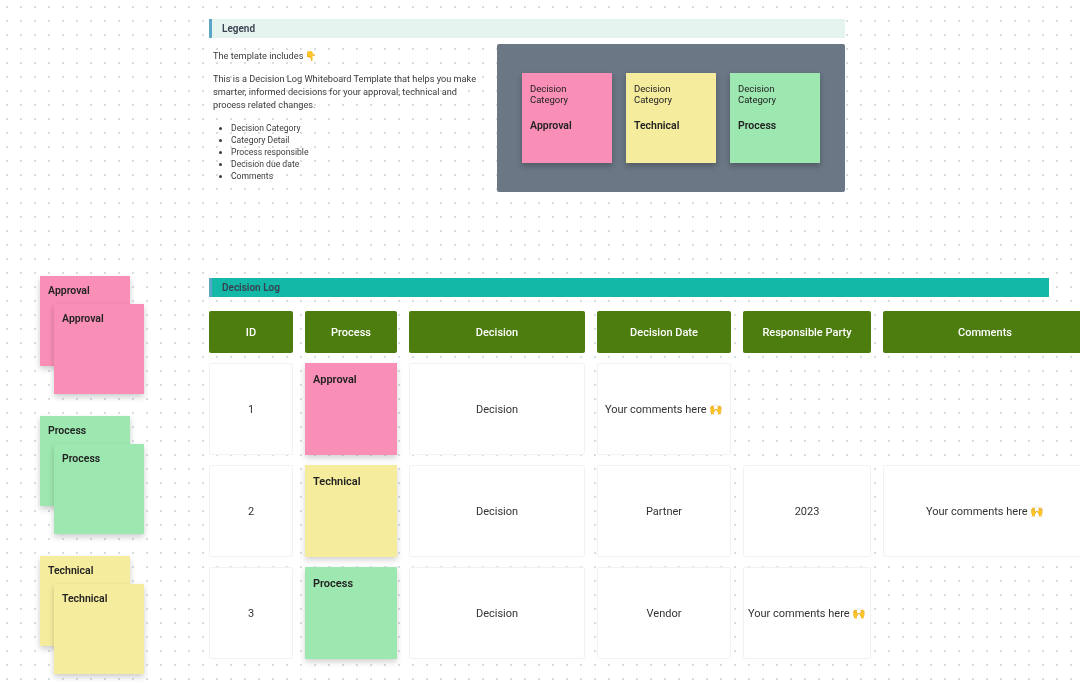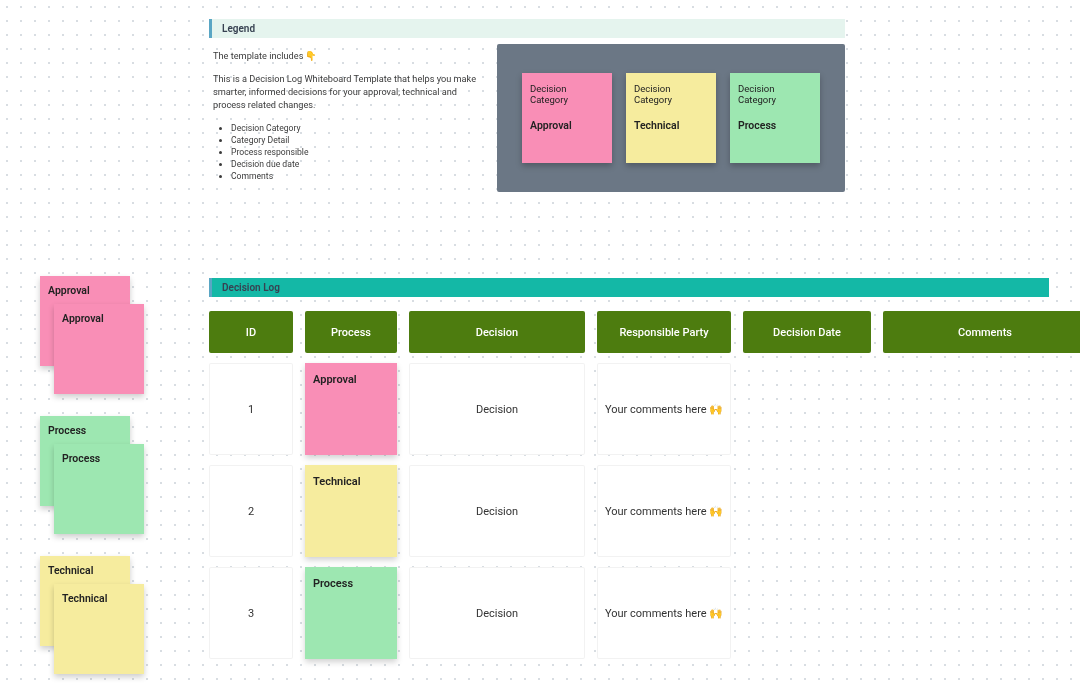--- a/index.html
+++ b/index.html
@@ -176,45 +176,48 @@
   <div class="note yellow" style="left:14px; top:28px;">Technical</div>
 </div>
 
 <div class="log-wrap">
   <div class="panel-header log-header">Decision Log</div>
   <div class="log-table">
     <div class="log-row">
       <div class="head-cell">ID</div>
       <div class="head-cell">Process</div>
       <div class="head-cell">Decision</div>
+      <div class="head-cell">Decision Date</div>
       <div class="head-cell">Responsible Party</div>
-      <div class="head-cell">Decision Date</div>
       <div class="head-cell">Comments</div>
     </div>
 
     <div class="log-row body-row">
       <div class="body-cell">1</div>
       <div class="body-cell cat-cell">
           <div class="cat-note pink">Approval</div>
         </div>
       <div class="body-cell">Decision</div>
       <div class="body-cell">Your comments here 🙌</div>
     </div>
 
     <div class="log-row body-row">
       <div class="body-cell">2</div>
       <div class="body-cell cat-cell">
           <div class="cat-note yellow">Technical</div>
         </div>
       <div class="body-cell">Decision</div>
+      <div class="body-cell">Partner</div>
+      <div class="body-cell">2023</div>
       <div class="body-cell">Your comments here 🙌</div>
     </div>
 
     <div class="log-row body-row">
       <div class="body-cell">3</div>
       <div class="body-cell cat-cell">
           <div class="cat-note green">Process</div>
         </div>
       <div class="body-cell">Decision</div>
+      <div class="body-cell">Vendor</div>
       <div class="body-cell">Your comments here 🙌</div>
     </div>
   </div>
 </div>
 
 </body></html>

